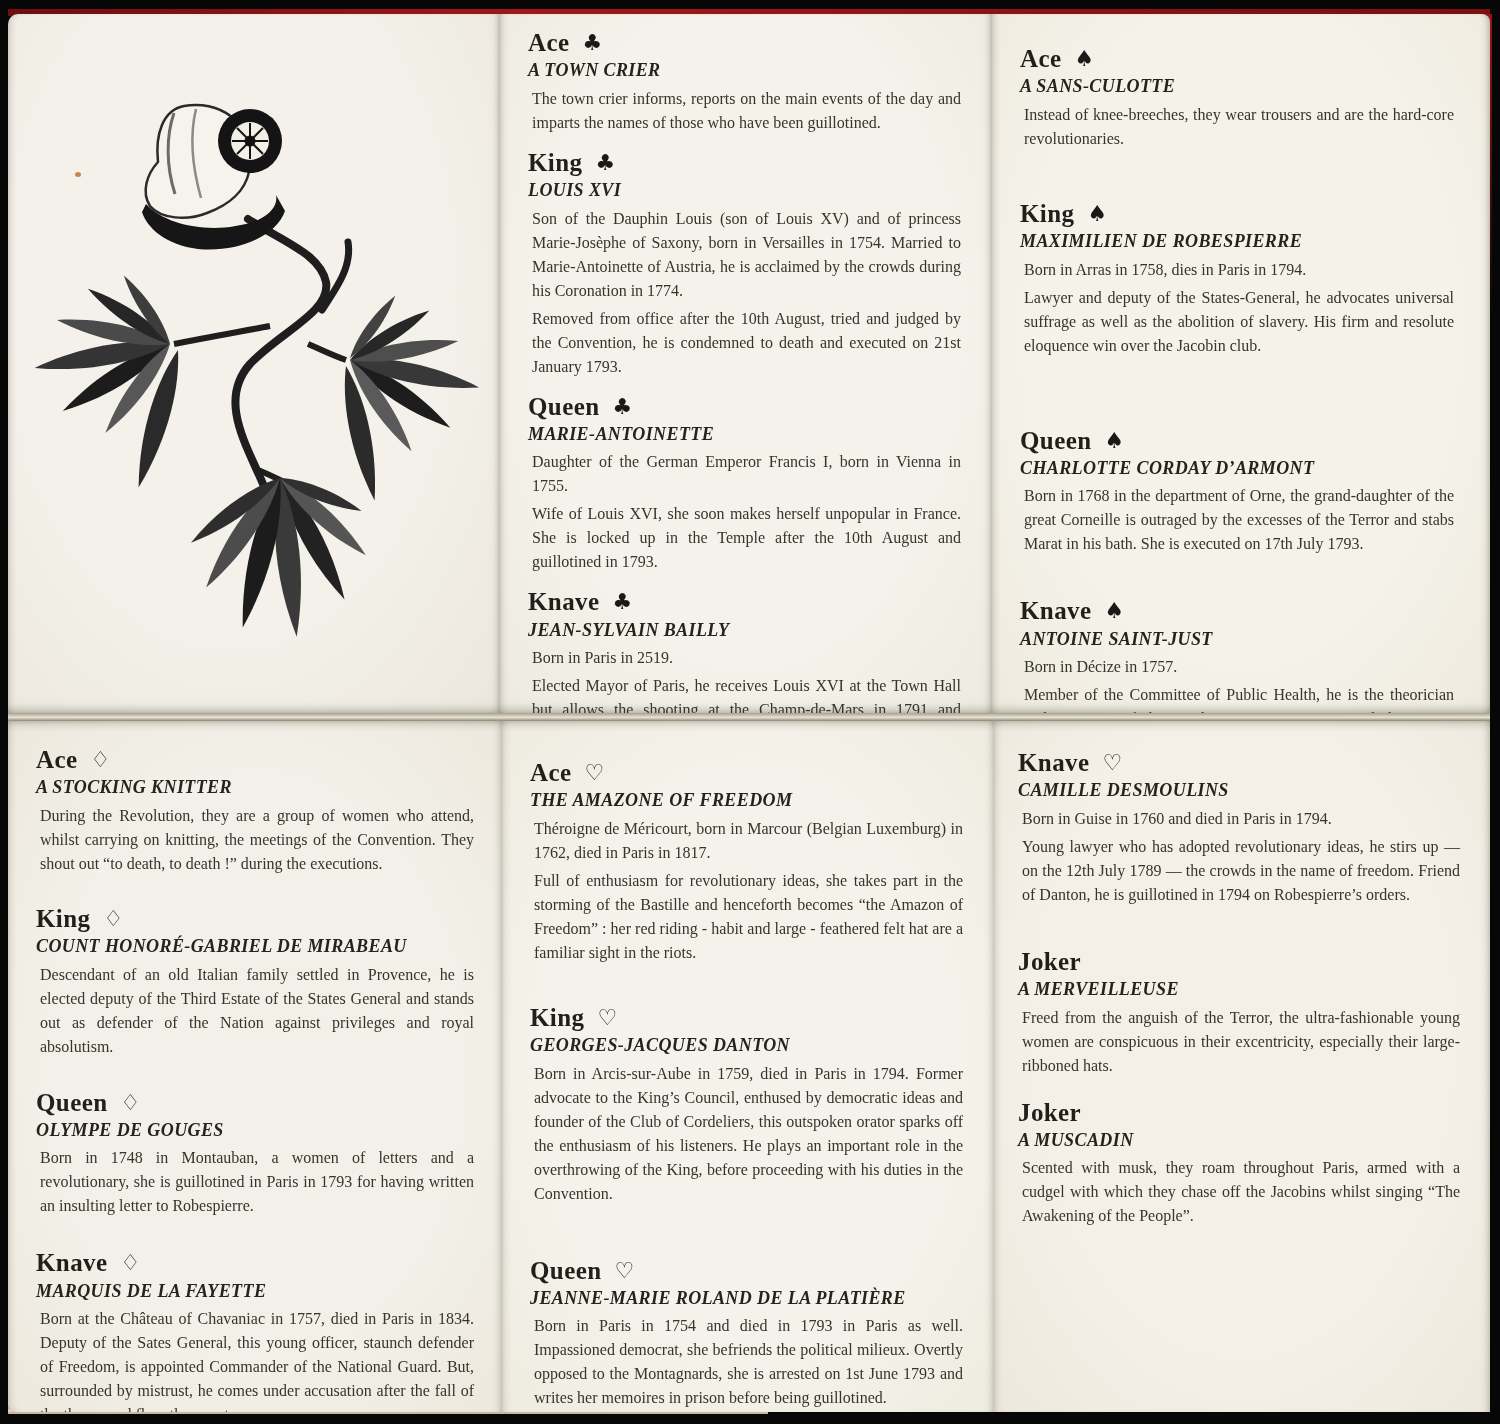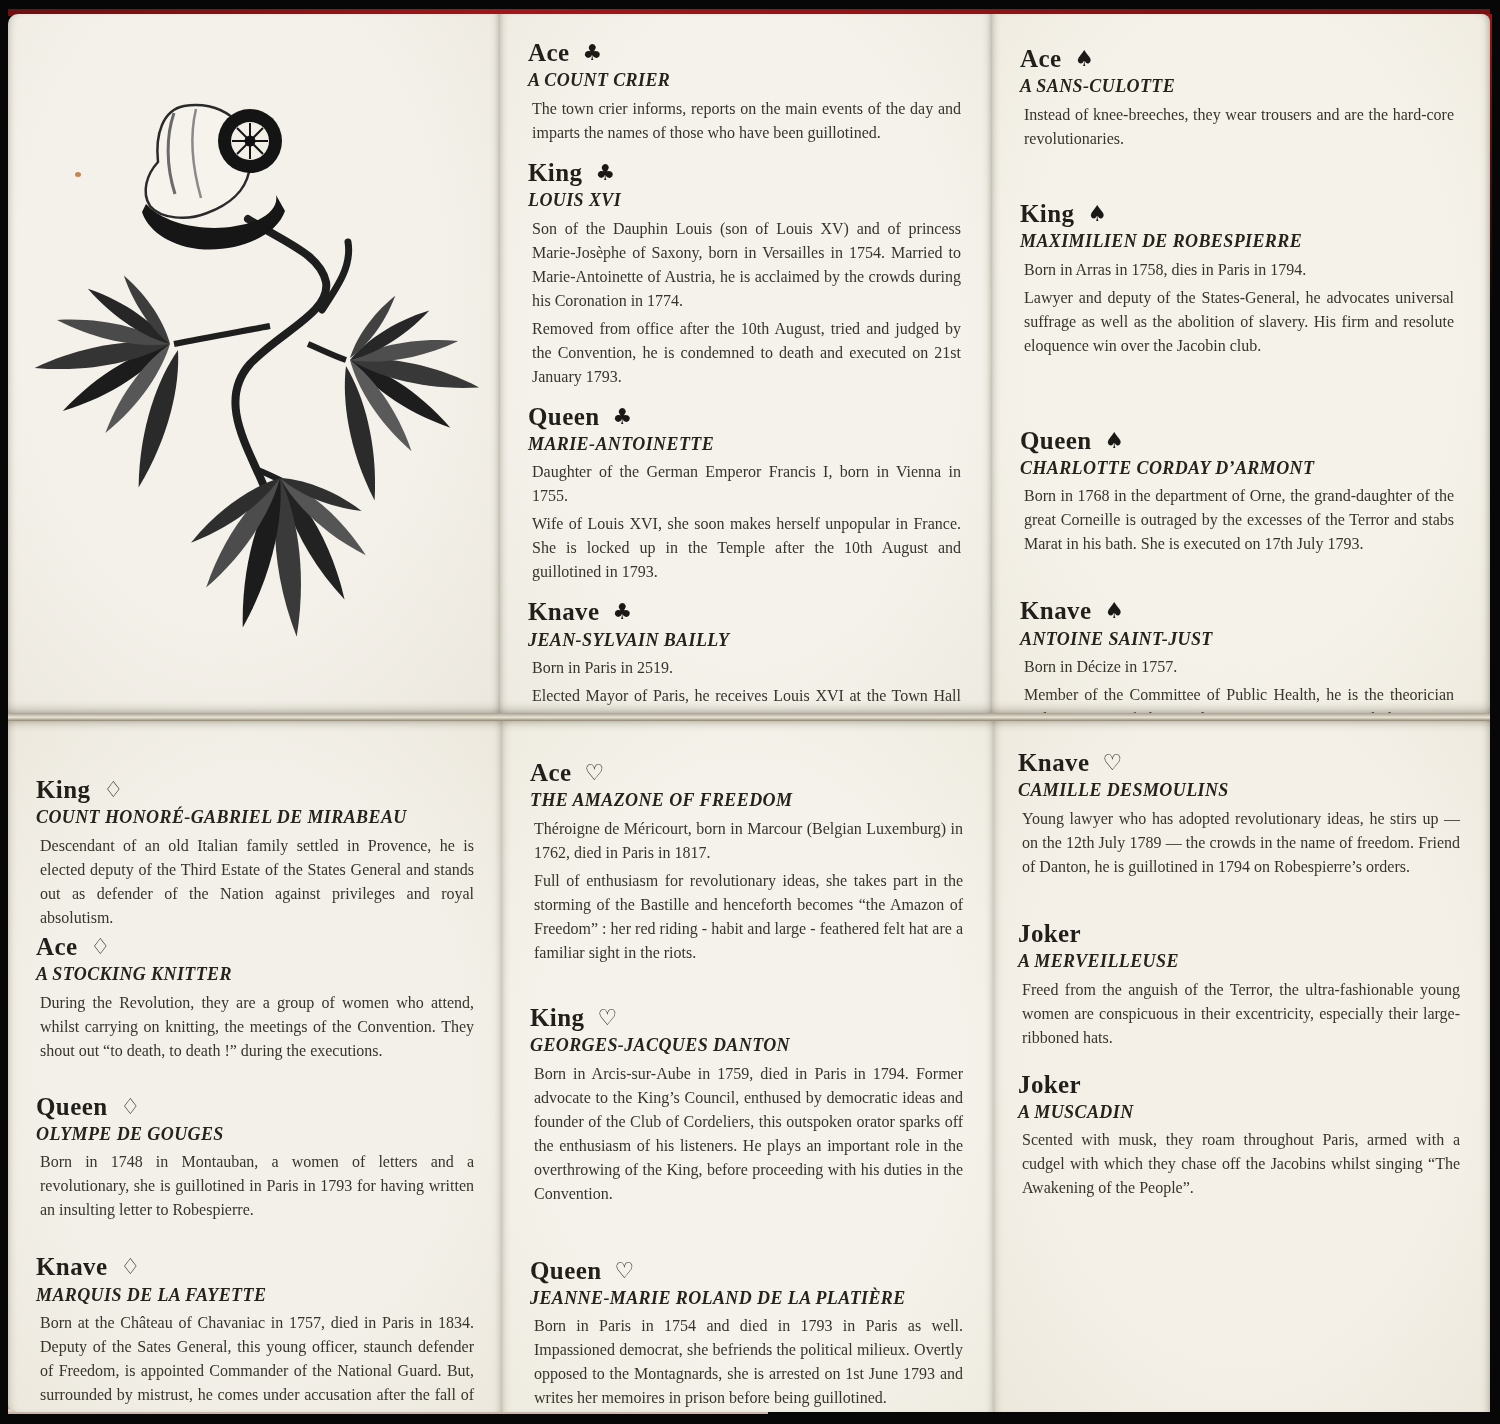--- a/index.html
+++ b/index.html
@@ -19,21 +19,21 @@
         inset 7px 0 9px -7px rgba(60,50,30,.30), inset 0 9px 10px -8px rgba(70,60,40,.40);}
   .fold-strip{position:absolute;left:0;top:699px;width:1482px;height:8px;
         background:linear-gradient(180deg,#a89f8d,#e8e2d4 55%,#8e8672);}
   .p-tl{left:0;width:492px;background:radial-gradient(ellipse at 45% 40%,#f4f1ea 55%,#ebe7de);border-radius:10px 0 0 0;}
   .p-tm{left:492px;width:492px;background:radial-gradient(ellipse at 50% 45%,#f5f2eb 60%,#edeae1);}
   .p-tr{left:984px;width:498px;background:radial-gradient(ellipse at 50% 45%,#f5f2ea 60%,#eeeade);border-radius:0 8px 0 0;}
   .p-bl{left:0;width:494px;background:radial-gradient(ellipse at 50% 50%,#f3f0e9 60%,#ece8dd);border-radius:0 0 0 8px;}
   .p-bm{left:494px;width:492px;background:radial-gradient(ellipse at 50% 50%,#f5f2eb 60%,#eeebe0);}
   .p-br{left:986px;width:496px;background:radial-gradient(ellipse at 50% 45%,#f4f0e8 60%,#ede8dc);}
   .txt{position:absolute;top:0;left:0;right:0;bottom:0;}
-  .p-tm .txt{padding:26px 27px 0 28px;}
+  .p-tm .txt{padding:16px 27px 0 28px;}
   .p-tr .txt{padding:32px 32px 16px 28px;}
   .p-bl .txt{padding:26px 24px 0 28px;}
   .p-bm .txt{padding:39px 27px 0 28px;}
   .p-br .txt{padding:29px 26px 0 24px;}
   .entry{margin:0;}
   .rank{font-weight:bold;font-size:25px;line-height:1.05;color:#211f1a;letter-spacing:.4px;}
   .suit{font-family:"DejaVu Sans",sans-serif;font-size:22px;margin-left:13px;vertical-align:1px;color:#1a1916;}
   .cname{font-weight:bold;font-style:italic;font-size:18px;line-height:1.25;margin-top:3px;
          letter-spacing:.4px;color:#26231d;}
   .entry p{font-size:16px;line-height:24px;text-align:justify;margin:4px;color:#37342c;}
@@ -116,21 +116,21 @@
           </g>
           <circle cx="242" cy="127" r="5.5" fill="#101010"></circle>
         </g>
       </svg>
     </div>
 
     <div class="panel row1 p-tm">
       <div class="txt">
           <div class="entry">
             <div class="rank">Ace<span class="suit">♣</span></div>
-            <div class="cname">A COUNT CRIER</div>
+            <div class="cname">A TOWN CRIER</div>
             <p>The town crier informs, reports on the main events of the day and imparts the names of those who have been guillotined.</p>
           </div>
           <div class="entry" style="margin-top: 15px;">
             <div class="rank">King<span class="suit">♣</span></div>
             <div class="cname">LOUIS XVI</div>
             <p>Son of the Dauphin Louis (son of Louis XV) and of princess Marie-Josèphe of Saxony, born in Versailles in 1754. Married to Marie-Antoinette of Austria, he is acclaimed by the crowds during his Coronation in 1774.</p>
             <p>Removed from office after the 10th August, tried and judged by the Convention, he is condemned to death and executed on 21st January 1793.</p>
           </div>
           <div class="entry" style="margin-top: 15px;">
             <div class="rank">Queen<span class="suit">♣</span></div>
@@ -171,30 +171,30 @@
             <p>Born in Décize in 1757.</p>
             <p>Member of the Committee of Public Health, he is the theorician and promoter of the revolutionary government and the Terror. Loyal to Robespierre, he dies with him on the scaffold.</p>
           </div>
         </div>
     </div>
 
     <div class="fold-strip"></div>
 
     <div class="panel row2 p-bl">
       <div class="txt">
+          <div class="entry">
+            <div class="rank">Ace<span class="suit">♢</span></div>
+            <div class="cname">A STOCKING KNITTER</div>
+            <p>During the Revolution, they are a group of women who attend, whilst carrying on knitting, the meetings of the Convention. They shout out “to death, to death !” during the executions.</p>
+          </div>
           <div class="entry" style="margin-top: 30px;">
             <div class="rank">King<span class="suit">♢</span></div>
             <div class="cname">COUNT HONORÉ-GABRIEL DE MIRABEAU</div>
             <p>Descendant of an old Italian family settled in Provence, he is elected deputy of the Third Estate of the States General and stands out as defender of the Nation against privileges and royal absolutism.</p>
           </div>
-          <div class="entry">
-            <div class="rank">Ace<span class="suit">♢</span></div>
-            <div class="cname">A STOCKING KNITTER</div>
-            <p>During the Revolution, they are a group of women who attend, whilst carrying on knitting, the meetings of the Convention. They shout out “to death, to death !” during the executions.</p>
-          </div>
           <div class="entry" style="margin-top: 31px;">
             <div class="rank">Queen<span class="suit">♢</span></div>
             <div class="cname">OLYMPE DE GOUGES</div>
             <p>Born in 1748 in Montauban, a women of letters and a revolutionary, she is guillotined in Paris in 1793 for having written an insulting letter to Robespierre.</p>
           </div>
           <div class="entry" style="margin-top: 32px;">
             <div class="rank">Knave<span class="suit">♢</span></div>
             <div class="cname">MARQUIS DE LA FAYETTE</div>
             <p>Born at the Château of Chavaniac in 1757, died in Paris in 1834. Deputy of the Sates General, this young officer, staunch defender of Freedom, is appointed Commander of the National Guard. But, surrounded by mistrust, he comes under accusation after the fall of the throne and flees the country.</p>
           </div>
@@ -220,20 +220,21 @@
             <p>Born in Paris in 1754 and died in 1793 in Paris as well. Impassioned democrat, she befriends the political milieux. Overtly opposed to the Montagnards, she is arrested on 1st June 1793 and writes her memoires in prison before being guillotined.</p>
           </div>
         </div>
     </div>
 
     <div class="panel row2 p-br">
       <div class="txt">
           <div class="entry">
             <div class="rank">Knave<span class="suit">♡</span></div>
             <div class="cname">CAMILLE DESMOULINS</div>
+            <p>Born in Guise in 1760 and died in Paris in 1794.</p>
             <p>Young lawyer who has adopted revolutionary ideas, he stirs up — on the 12th July 1789 — the crowds in the name of freedom. Friend of Danton, he is guillotined in 1794 on Robespierre’s orders.</p>
           </div>
           <div class="entry" style="margin-top: 42px;">
             <div class="rank">Joker</div>
             <div class="cname">A MERVEILLEUSE</div>
             <p>Freed from the anguish of the Terror, the ultra-fashionable young women are conspicuous in their excentricity, especially their large-ribboned hats.</p>
           </div>
           <div class="entry" style="margin-top: 22px;">
             <div class="rank">Joker</div>
             <div class="cname">A MUSCADIN</div>

